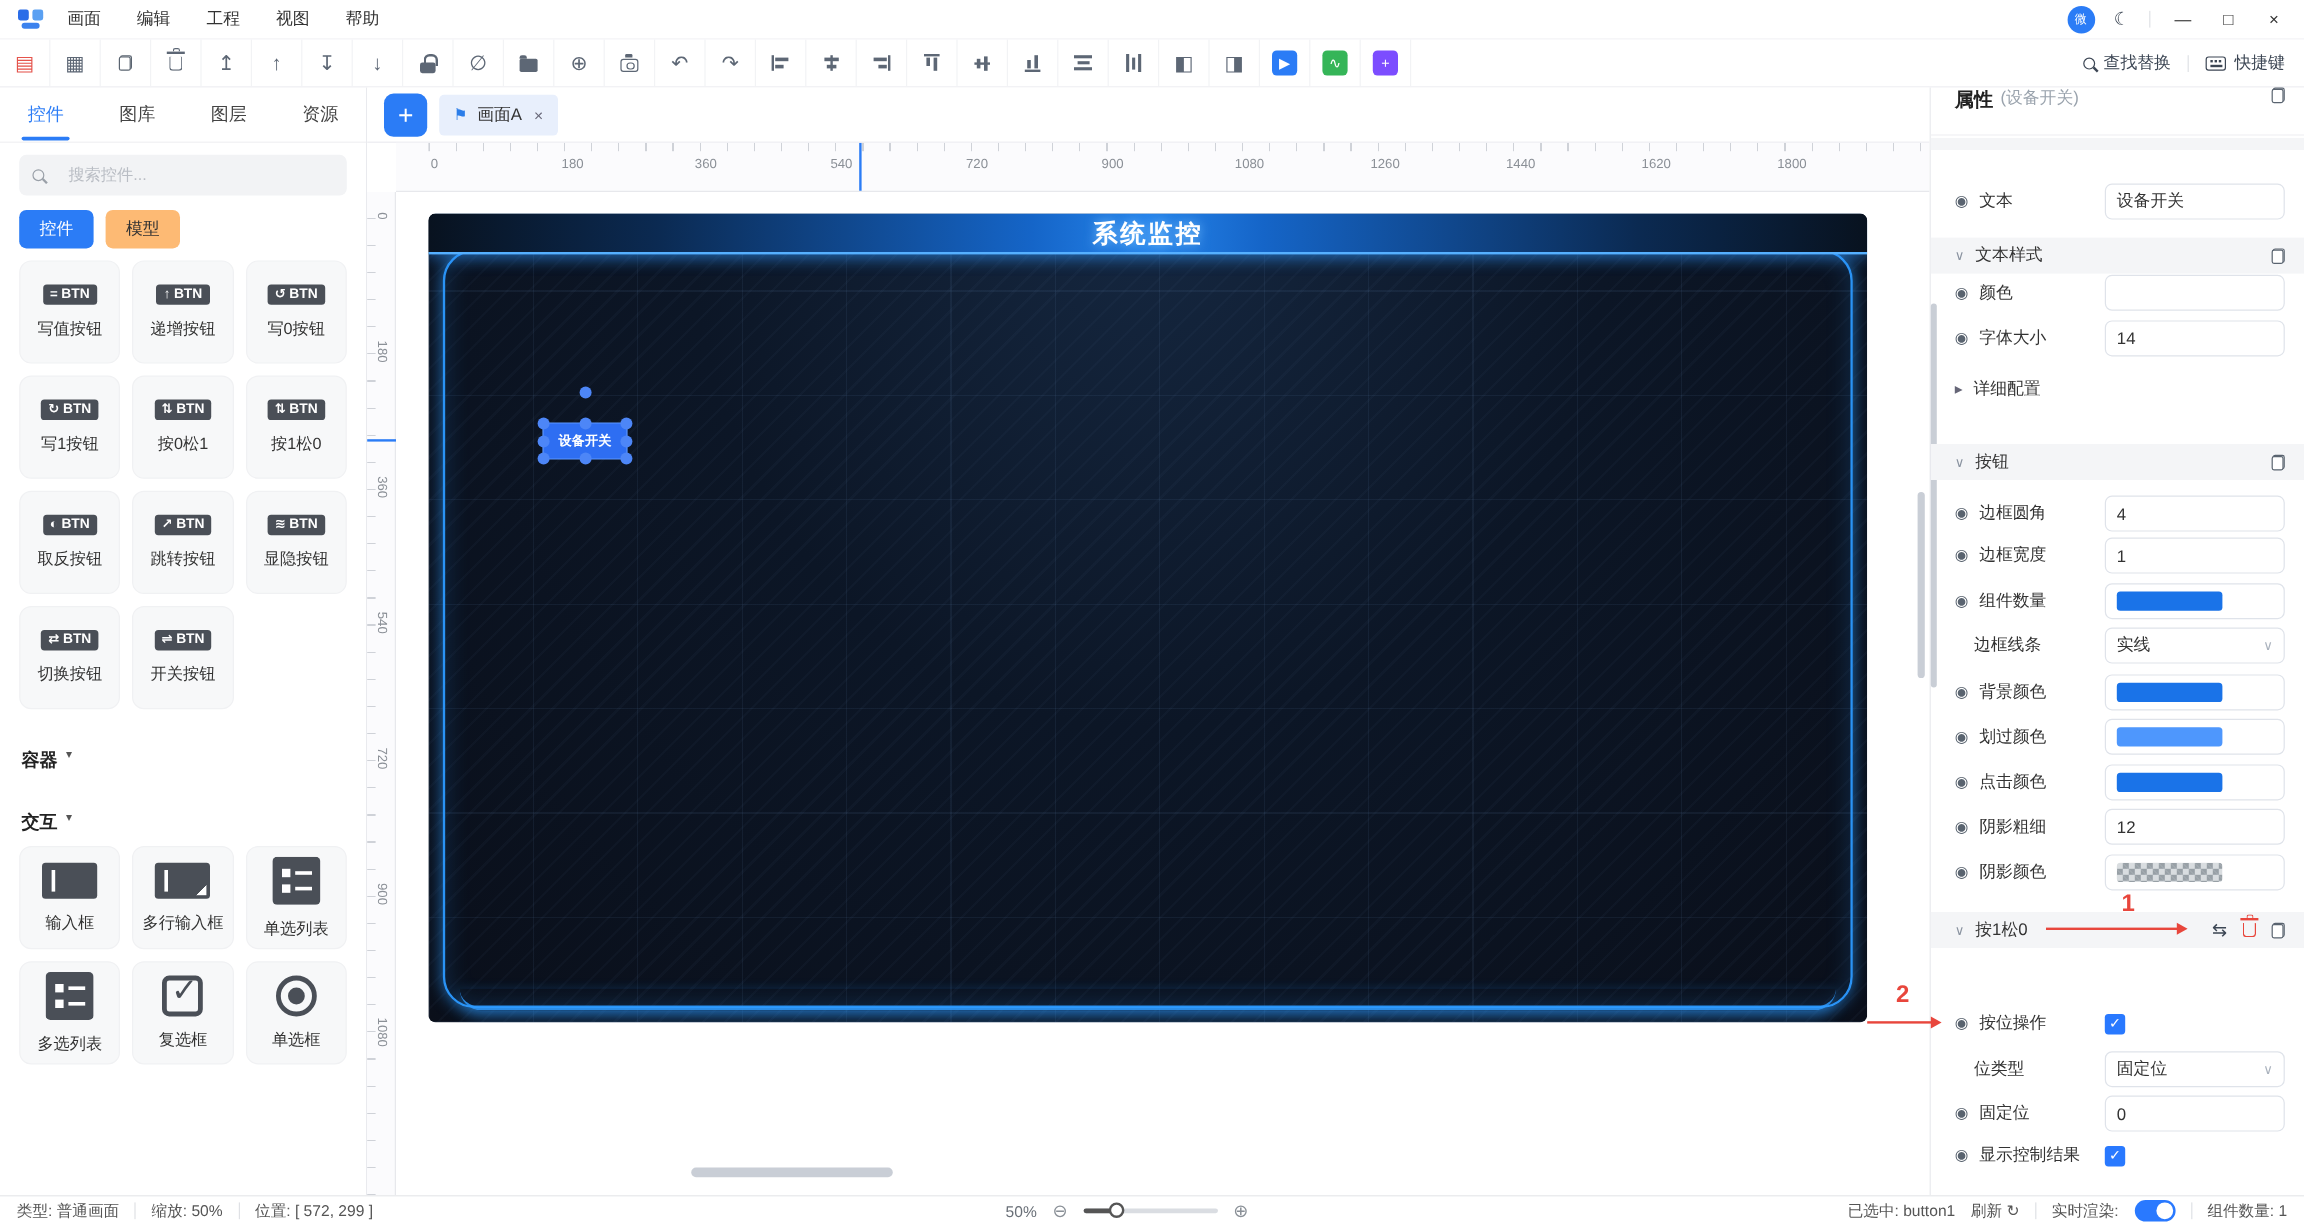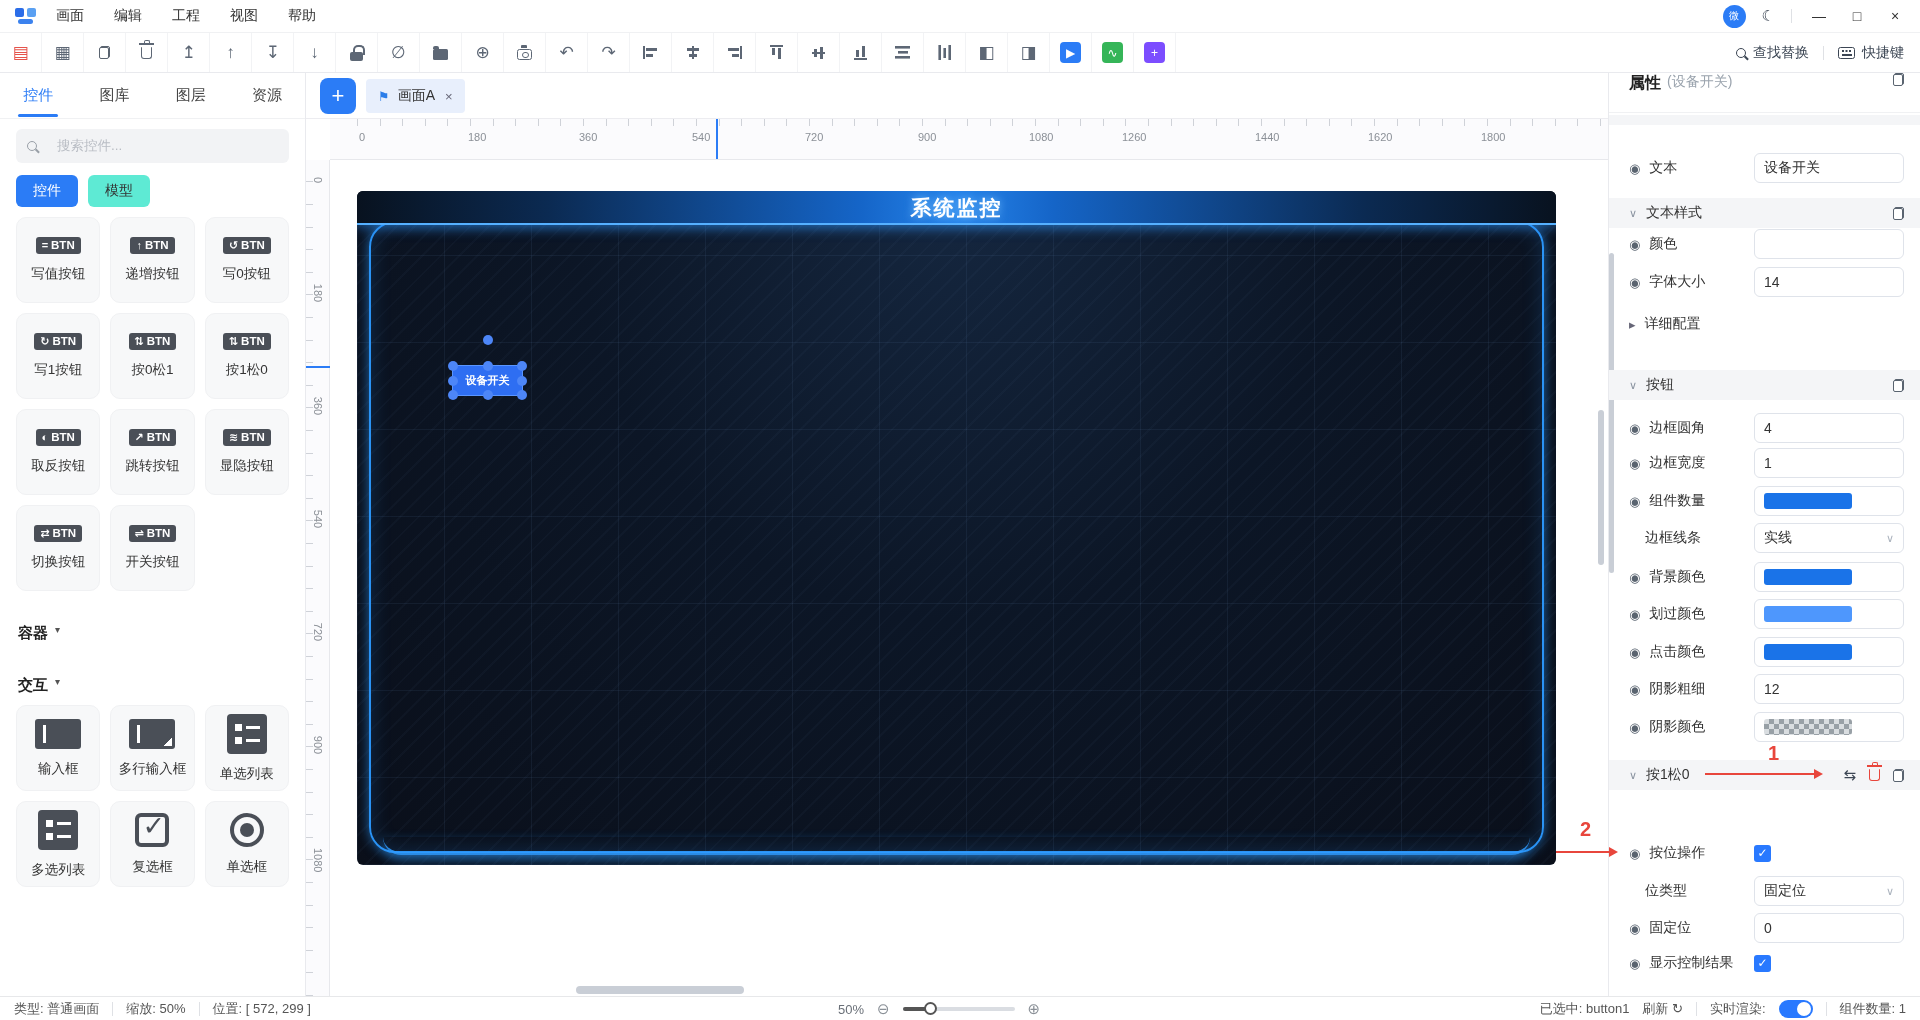--- a/index.html
+++ b/index.html
@@ -57,21 +57,21 @@
   .sidebar{position:absolute;left:0;top:73px;width:306px;height:923px;background:#fff;border-right:1px solid #e9eaee;overflow:hidden}
   .s-tabs{height:46px;display:flex;align-items:center;border-bottom:1px solid #f0f1f3}
   .s-tab{position:relative;font-size:15px;color:#444;flex:1;text-align:center;padding:12px 0}
   .s-tab.active{color:#2b7cf6}
   .s-tab.active::after{content:"";position:absolute;left:24%;right:24%;bottom:0;height:3px;background:#2b7cf6;border-radius:2px}
   .searchbox{margin:10px 16px 4px;height:34px;background:#f2f3f5;border-radius:6px;display:flex;align-items:center;gap:20px;padding:0 11px;color:#9aa0a8}
   .searchbox .ph{font-size:13.5px;color:#b9bdc4}
   .filters{margin:12px 16px 10px;display:flex;gap:10px}
   .fbtn{min-width:62px;height:32px;padding:0 14px;border-radius:6px;font-size:14px;display:flex;align-items:center;justify-content:center}
   .fbtn.on{background:#2b7cf6;color:#fff}
-  .fbtn.off{background:#5eead4;color:#333}
+  .fbtn.off{background:#fdba74;color:#333}
   .cards{margin:2px 16px 0;display:grid;grid-template-columns:repeat(3,1fr);gap:10px}
   .card{height:86px;background:#f7f8f9;border:1px solid #f0f1f3;border-radius:10px;display:flex;flex-direction:column;align-items:center;justify-content:center;gap:11px}
   .card .lbl{font-size:13.5px;color:#333;white-space:nowrap}
   .badge{background:#4a4f57;color:#fff;border-radius:3px;padding:3px 6px;font-size:11.5px;font-weight:bold;display:inline-flex;align-items:center;gap:3px;line-height:1}
   .badge .g{font-size:11px;font-weight:bold}
   .sechdr{margin:33px 18px 10px;font-size:15px;font-weight:bold;color:#222;display:flex;align-items:flex-start;gap:7px}
   .sechdr .caret{font-size:10px;color:#555}
 
   
   .center{position:absolute;left:306px;top:73px;width:1302px;height:923px;background:#fff}
@@ -81,21 +81,21 @@
   .ctab .flag{color:#2b7de9;font-size:13px}
   .ctab .x{color:#667;font-size:13px;margin-left:2px}
   .hruler{position:absolute;left:24px;top:46px;width:1278px;height:41px;background:#fbfbfd;border-bottom:1px solid #e7e8ec;overflow:hidden}
   .hruler::before{content:"";position:absolute;left:27px;top:0;right:0;height:7px;background:repeating-linear-gradient(90deg,#cfd2d8 0 1px,transparent 1px 22.6px)}
   .hnum{position:absolute;top:12px;font-size:11px;color:#8b9097}
   .hmark{position:absolute;left:386px;top:0;width:2px;height:41px;background:#2b7cf6}
   .vruler{position:absolute;left:0;top:87px;width:24px;height:836px;background:#fbfbfd;border-right:1px solid #e7e8ec}
   .vruler::before{content:"";position:absolute;top:18px;left:0;bottom:0;width:7px;background:repeating-linear-gradient(0deg,#cfd2d8 0 1px,transparent 1px 22.6px)}
   .vnum{position:absolute;left:2px;font-size:11px;color:#8b9097;transform:rotate(90deg);transform-origin:center;width:20px;text-align:center}
   .vmark{position:absolute;left:0;top:206px;width:24px;height:2px;background:#2b7cf6}
-  .canvas{position:absolute;left:24px;top:100px;width:1278px;height:836px;background:#fff}
+  .canvas{position:absolute;left:24px;top:87px;width:1278px;height:836px;background:#fff}
 
   
   .dash{position:absolute;left:27px;top:18px;width:1199px;height:674px;border-radius:6px;overflow:hidden;
     background:
       repeating-linear-gradient(90deg, rgba(110,150,200,.09) 0 1px, transparent 1px 87px),
       repeating-linear-gradient(0deg, rgba(110,150,200,.09) 0 1px, transparent 1px 87px),
       repeating-linear-gradient(135deg, rgba(90,120,160,.05) 0 2px, transparent 2px 13px),
       radial-gradient(ellipse at 50% 0%, #152740 0%, #0c1626 45%, #0a0f1a 100%);}
   .dash-band{position:absolute;left:0;top:0;width:100%;height:34px;
     background:linear-gradient(90deg,#08121f 0%,#0b2a52 16%,#1565c8 42%,#2583ea 50%,#1565c8 58%,#0b2a52 84%,#08121f 100%);
@@ -425,21 +425,21 @@
     </div>
 
     <div class="hruler">
       <span class="hnum" style="left:29px">0</span>
       <span class="hnum" style="left:138px">180</span>
       <span class="hnum" style="left:249px">360</span>
       <span class="hnum" style="left:362px">540</span>
       <span class="hnum" style="left:475px">720</span>
       <span class="hnum" style="left:588px">900</span>
       <span class="hnum" style="left:699px">1080</span>
-      <span class="hnum" style="left:792px">1260</span>
+      <span class="hnum" style="left:812px">1260</span>
       <span class="hnum" style="left:925px">1440</span>
       <span class="hnum" style="left:1038px">1620</span>
       <span class="hnum" style="left:1151px">1800</span>
       <span class="hmark"></span>
     </div>
 
     <div class="vruler">
       <span class="vnum" style="top:14px">0</span>
       <span class="vnum" style="top:127px">180</span>
       <span class="vnum" style="top:240px">360</span>

